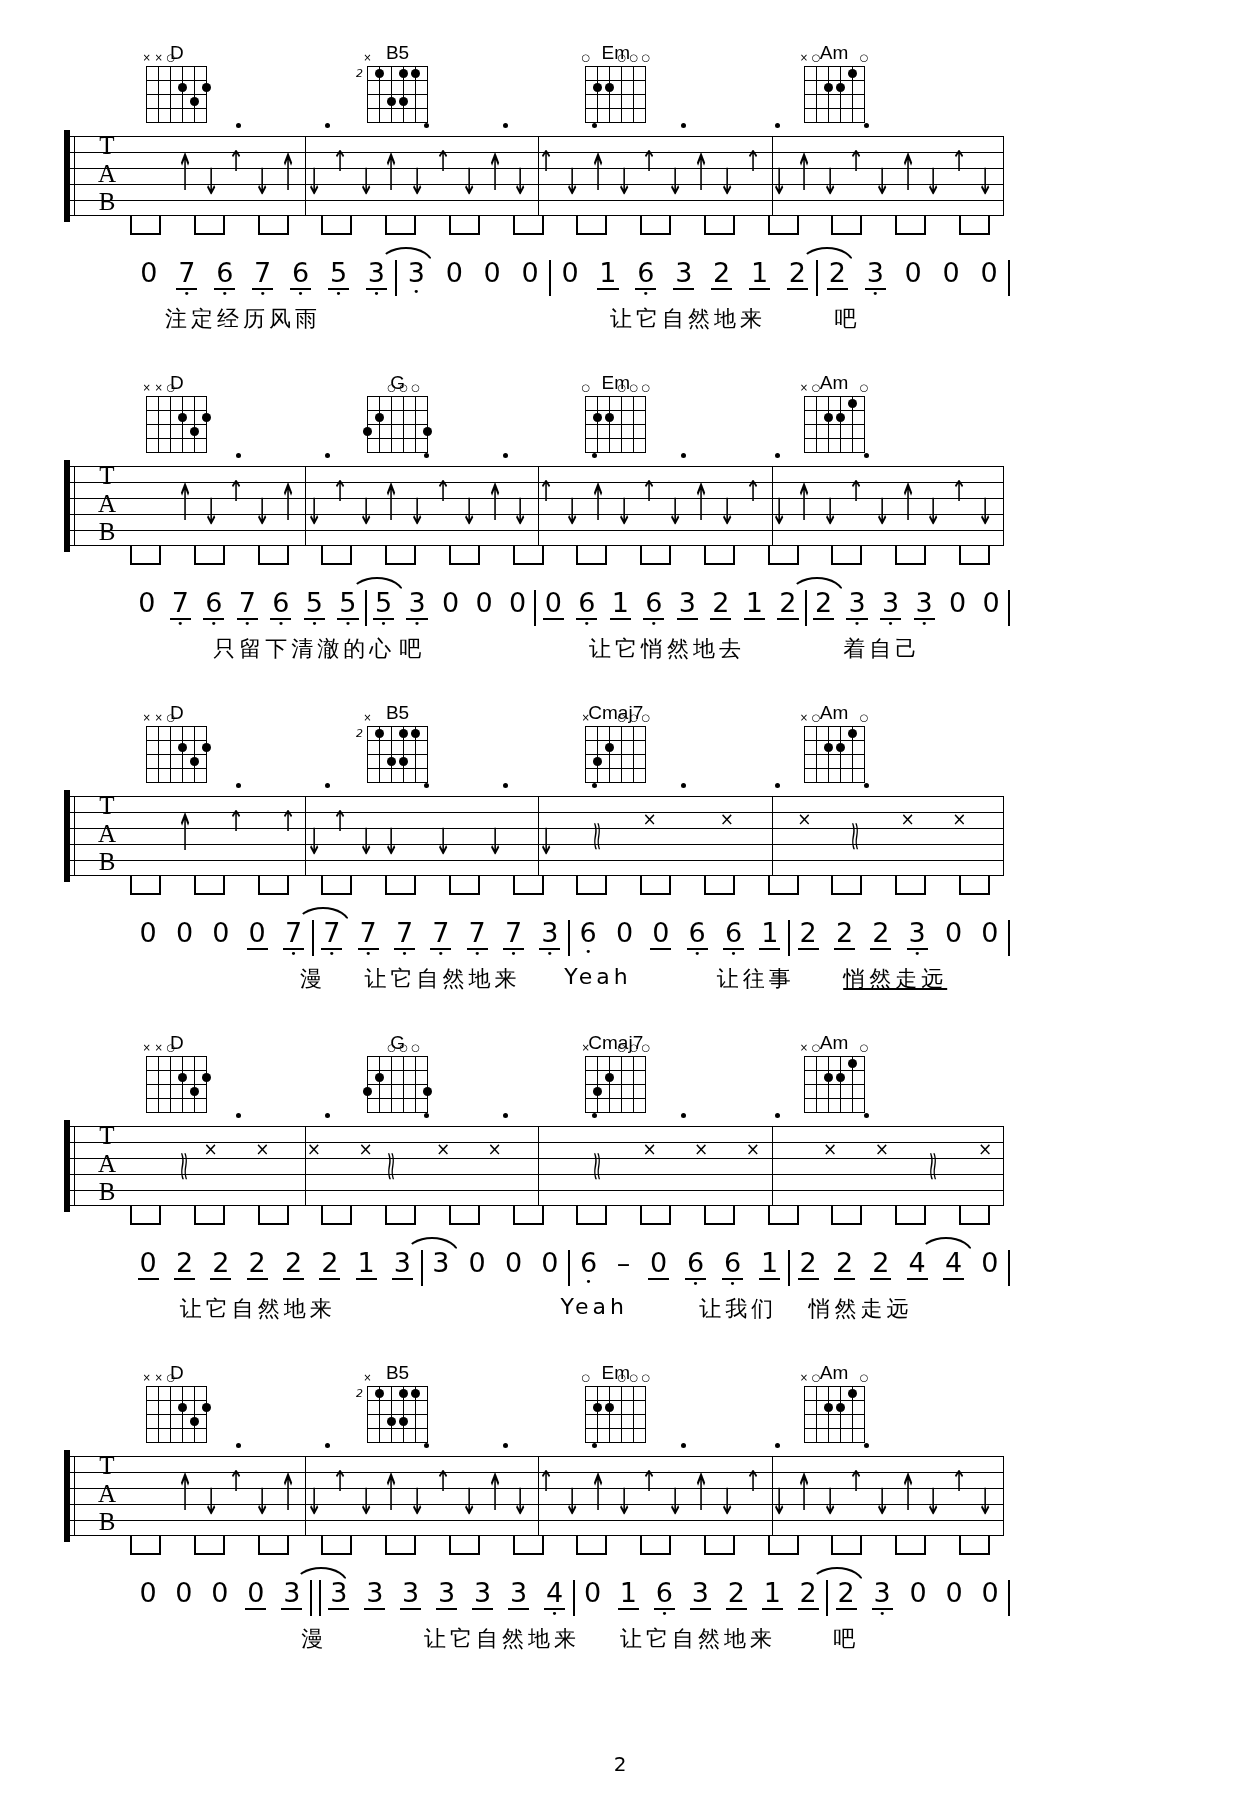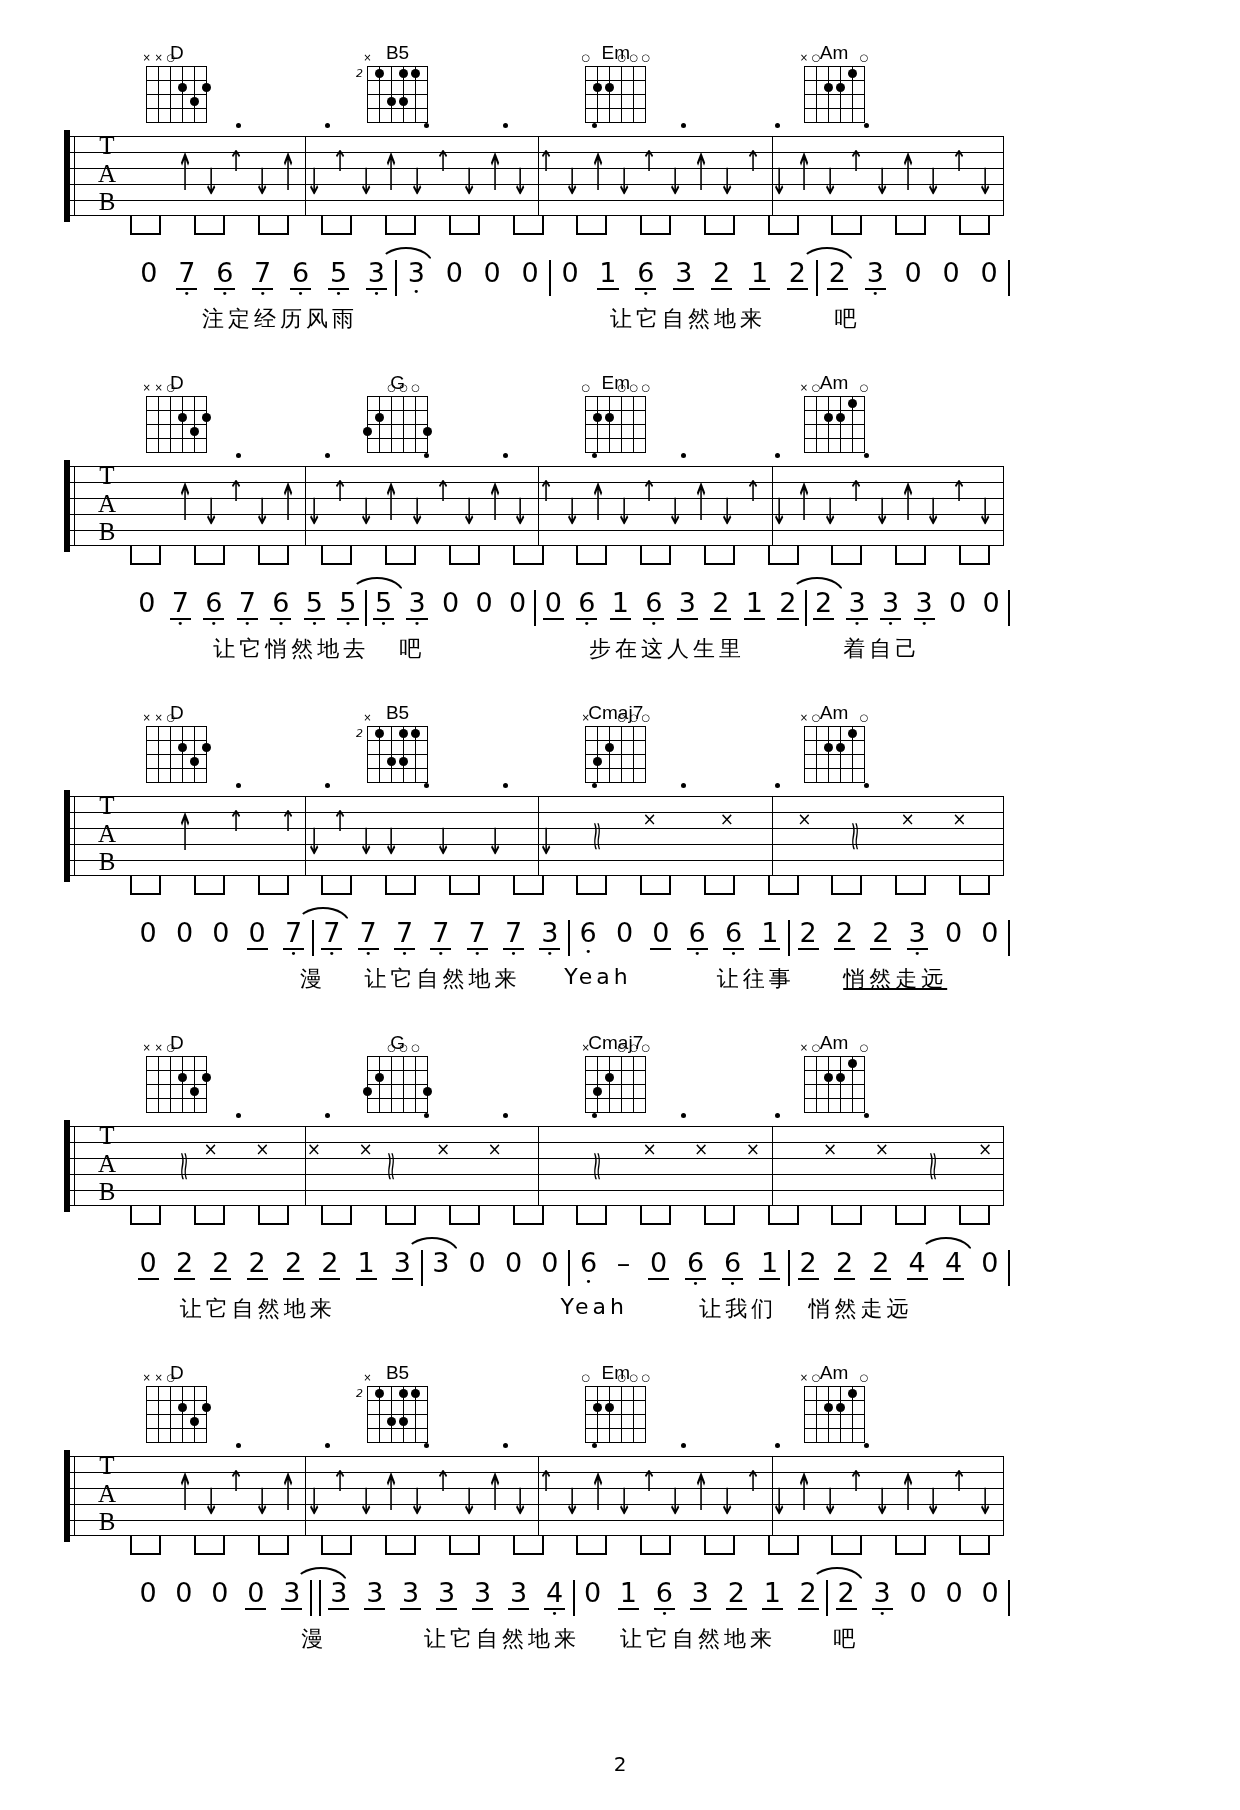--- a/index.html
+++ b/index.html
@@ -361,21 +361,21 @@
               <div class="odot"></div>
             </div>
             <div class="tok">
               <div class="n">0</div>
               <div class="odot"></div>
             </div>
           </div>
           <div class="bar"></div>
         </div>
         <div class="lyrics">
-          <div class="lyric" style="left: 13.3%; margin-left: 37px;">注定经历风雨</div>
+          <div class="lyric" style="left: 13.3%;">注定经历风雨</div>
           <div class="lyric" style="left: 49.2%;">让它自然地来</div>
           <div class="lyric" style="left: 67.3%;">吧</div>
         </div>
       </div>
       <div class="system" style="top: 370px;">
         <div class="chord" style="left: 11.8%;">
           <div class="chord-label">D</div>
           <div class="grid">
             <div class="marker" style="left: -4px;">×</div>
             <div class="marker" style="left: 8px;">×</div>
@@ -675,23 +675,23 @@
               <div class="odot"></div>
             </div>
             <div class="tok">
               <div class="n">0</div>
               <div class="odot"></div>
             </div>
           </div>
           <div class="bar"></div>
         </div>
         <div class="lyrics">
-          <div class="lyric" style="left: 17.2%;">让它悄然地去</div>
+          <div class="lyric" style="left: 17.2%;">只留下清澈的心</div>
           <div class="lyric" style="left: 32.2%;">吧</div>
-          <div class="lyric" style="left: 47.5%;">步在这人生里</div>
+          <div class="lyric" style="left: 47.5%;">让它悄然地去</div>
           <div class="lyric" style="left: 68%;">着自己</div>
         </div>
       </div>
       <div class="system" style="top: 700px;">
         <div class="chord" style="left: 11.8%;">
           <div class="chord-label">D</div>
           <div class="grid">
             <div class="marker" style="left: -4px;">×</div>
             <div class="marker" style="left: 8px;">×</div>
             <div class="marker" style="left: 20px;">○</div>

